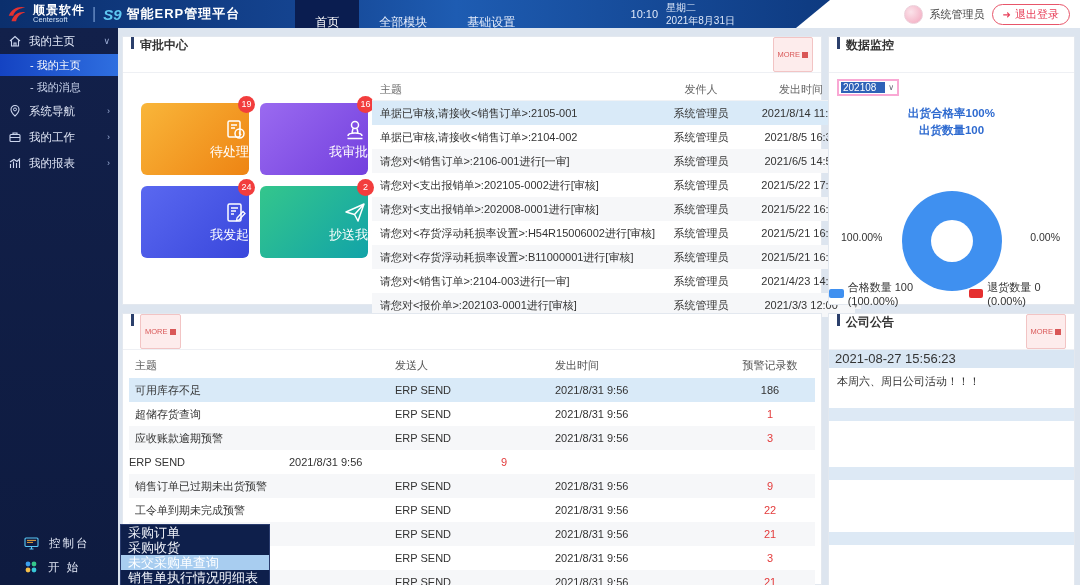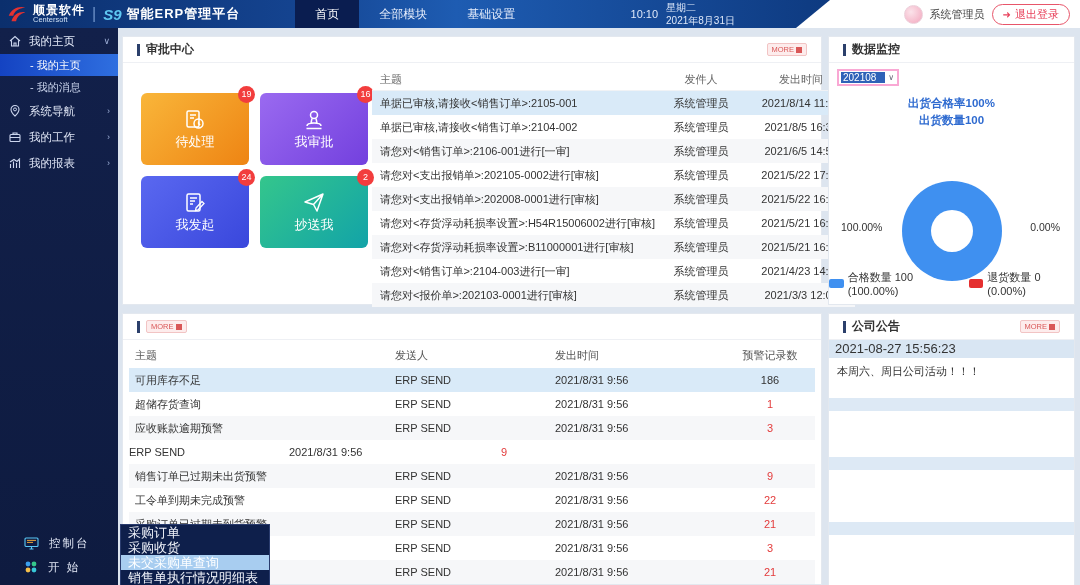--- a/index.html
+++ b/index.html
@@ -13,21 +13,21 @@
     clip-path:polygon(0 0,830px 0,796px 28px,0 28px); display:flex; align-items:center; }
   .logo-wrap { display:flex; align-items:center; gap:5px; padding-left:6px; }
   .logo-mark { width:22px; height:22px; }
   .logo-txt { line-height:1; }
   .logo-cn { color:#fff; font-weight:bold; font-size:12px; letter-spacing:1px; }
   .logo-en { color:#cfe0f5; font-size:7.5px; }
   .hdr-div { color:#6f93c9; font-size:16px; margin:0 7px; font-weight:100; }
   .s9 { color:#5fc8f2; font-weight:bold; font-size:15px; font-style:italic; margin-right:5px; }
   .prod { color:#fff; font-weight:bold; font-size:13px; letter-spacing:1px; }
   .nav { display:flex; margin-left:55px; height:28px; }
-  .nav-tab { color:#e7eefc; font-size:12px; line-height:28px; padding:0 20px; cursor:pointer; }
+  .nav-tab { color:#e7eefc; font-size:12px; line-height:28px; padding:8px 20px; cursor:pointer; }
   .nav-tab.act { background:#0a1d50; color:#fff; }
   .hdr-time { position:absolute; right:95px; top:0; height:28px; display:flex; align-items:center; gap:8px; color:#dfe9fa; }
   .clock { font-size:11px; }
   .dt { font-size:10px; line-height:1.35; }
   .hdr-right { position:absolute; right:0; top:0; height:28px; display:flex; align-items:center; gap:7px; padding-right:10px; }
   .avatar { width:19px; height:19px; border-radius:50%; background:radial-gradient(circle at 35% 35%,#fbe3ea,#f5b9cb 70%,#eda0b8); border:1px solid #eccfda; }
   .uname { font-size:11px; color:#444; }
   .logout { display:flex; align-items:center; gap:4px; border:1px solid #e8556a; border-radius:11px; color:#e8425c; font-size:11px; padding:2px 10px; background:#fff; cursor:pointer; }
   .lo-ic { font-size:10px; color:#e8425c; }
 
@@ -37,31 +37,31 @@
   .sb-item svg { flex:0 0 auto; }
   .sb-item .lbl { flex:1; }
   .chev { color:#9fb0d8; font-size:9px; }
   .sb-sub { height:22px; line-height:22px; color:#cdd7ef; font-size:11px; padding-left:30px; cursor:pointer; }
   .sb-sub.sel { background:linear-gradient(90deg,#1443c2,#2f6fe0); color:#fff; }
   .sb-bottom { position:absolute; left:0; bottom:6px; width:118px; }
   .sb-brow { display:flex; align-items:center; gap:10px; height:24px; padding-left:24px; color:#e2e8f6; font-size:11.5px; cursor:pointer; letter-spacing:2px; }
 
   
   .panel { position:absolute; background:#fff; border:1px solid #e3e8ef; }
-  .p-head { height:26px; display:flex; align-items:center; padding:0 14px; border-bottom:1px solid #eef0f4; }
+  .p-head { height:36px; display:flex; padding:0 8px; border-bottom:1px solid #eef0f4; }
   .t-bar { width:3px; height:12px; background:#2b3f6b; margin-right:6px; }
   .p-title { font-size:12px; color:#333; font-weight:bold; flex:1; }
   .more { font-size:7.5px; color:#d95757; background:#fdecec; border:1px solid #f2c4c4; border-radius:2px; padding:1px 4px; cursor:pointer; display:flex; align-items:center; gap:2px; }
   .more-ic { display:inline-block; width:6px; height:6px; background:#d95757; }
 
   
   #approval { left:122px; top:36px; width:700px; height:269px; }
   .apv-body { display:flex; height:242px; }
   .tiles { width:262px; padding:30px 0 0 18px; display:grid; grid-template-columns:108px 108px; grid-auto-rows:72px; gap:11px; }
-  .tile { position:relative; border-radius:6px; color:#fff; display:flex; flex-direction:column; align-items:center; justify-content:center; font-size:13px; cursor:pointer; }
+  .tile { position:relative; border-radius:6px; color:#fff; display:flex; flex-direction:column; align-items:flex-end; justify-content:center; font-size:13px; cursor:pointer; }
   .tile.t0 { background:linear-gradient(135deg,#f9b63a,#ee8413); }
   .tile.t1 { background:linear-gradient(135deg,#9a6af0,#7340de); }
   .tile.t2 { background:linear-gradient(135deg,#5a68f0,#3947dc); }
   .tile.t3 { background:linear-gradient(135deg,#34c68c,#12a3a8); }
   .badge { position:absolute; top:-7px; right:-6px; min-width:17px; height:17px; border-radius:9px; background:#f23d3d; color:#fff; font-size:9px; line-height:17px; text-align:center; padding:0 3px; }
   .apv-tbl { flex:1; padding:6px 4px 0 4px; position:relative; }
   .trow { display:flex; align-items:center; height:24px; font-size:11px; }
   .th .tc { color:#666; }
   .th { height:22px; border-bottom:1px solid #f0f2f5; }
   .tc-subj { flex:1; padding-left:8px; white-space:nowrap; overflow:hidden; text-overflow:ellipsis; }

